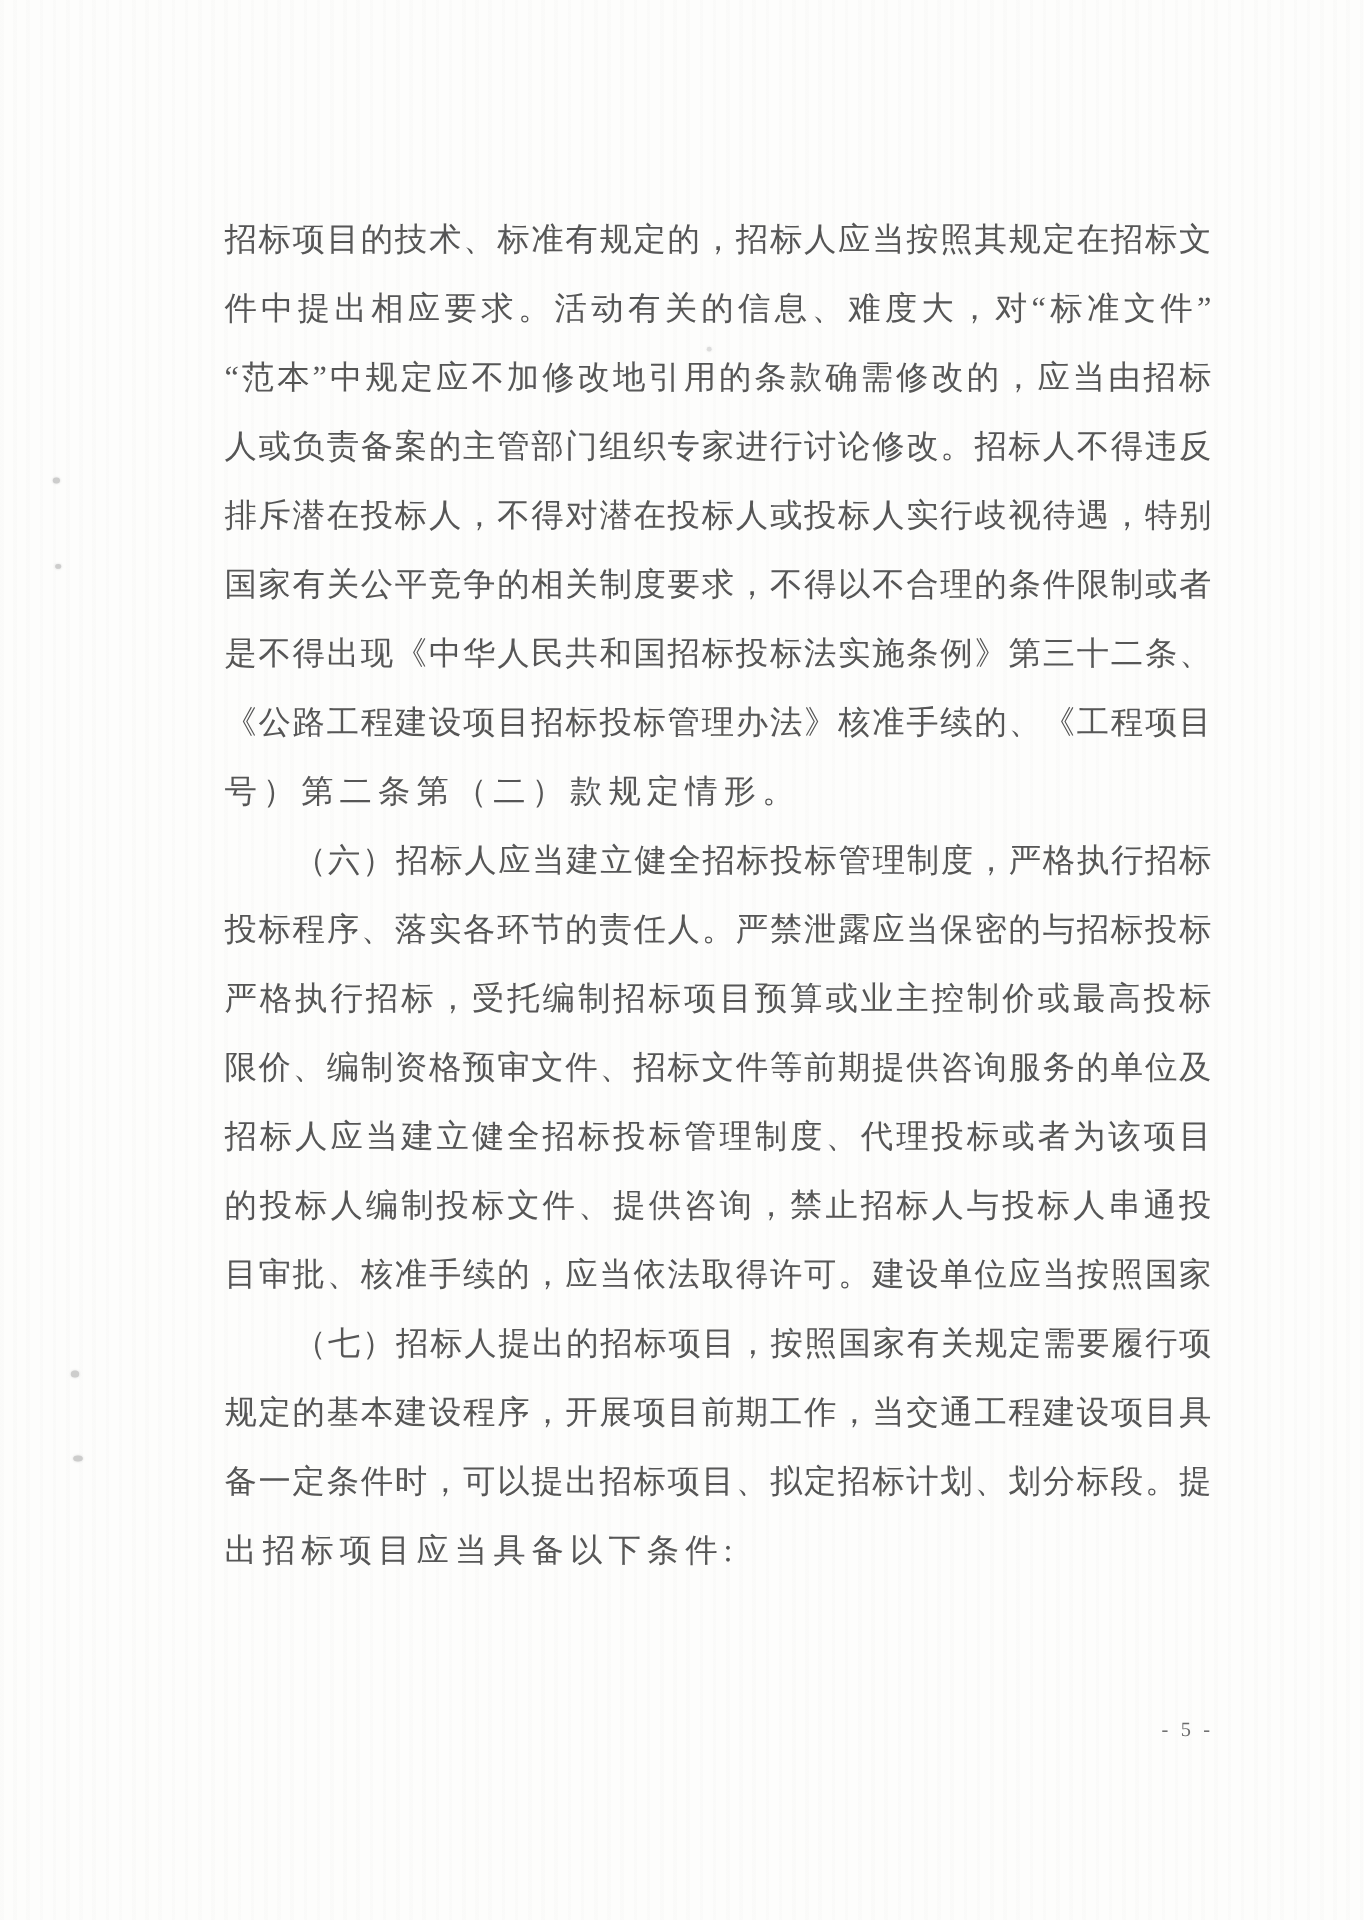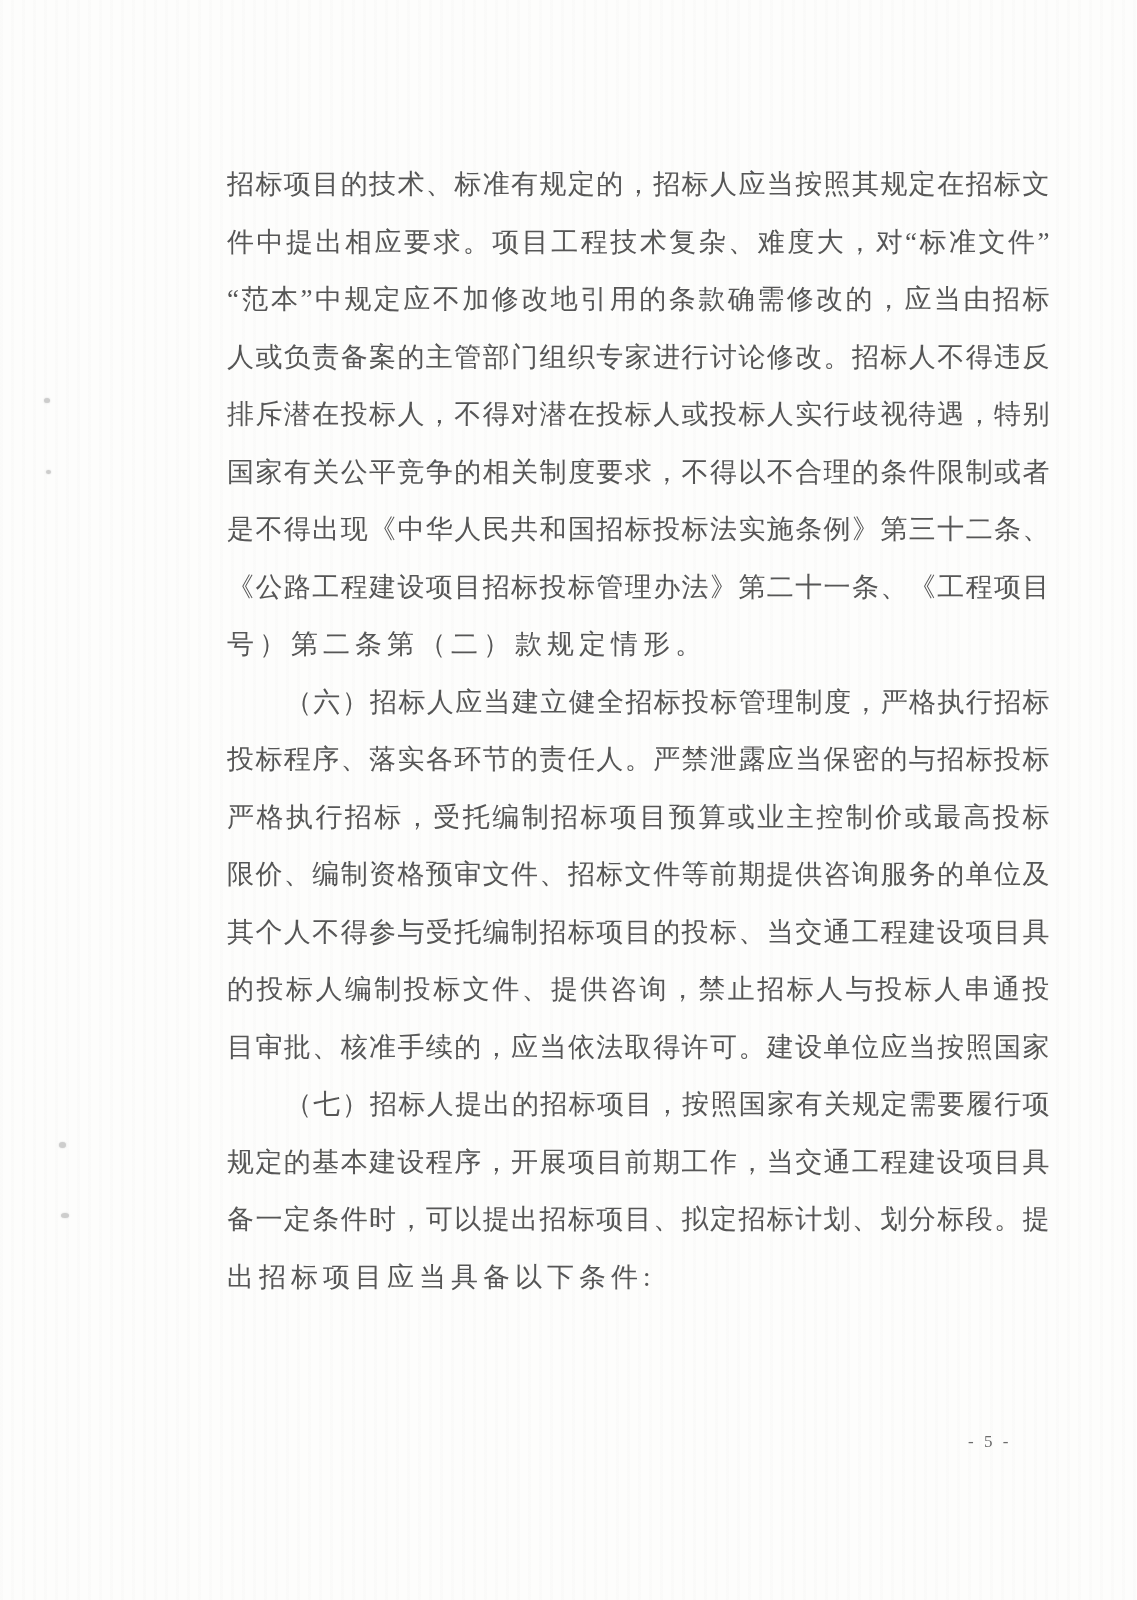--- a/index.html
+++ b/index.html
@@ -20,23 +20,22 @@
     background: repeating-linear-gradient(
       90deg,
       rgba(120,120,120,0.018) 0px, rgba(120,120,120,0.018) 3px,
       rgba(255,255,255,0) 3px, rgba(255,255,255,0) 11px
     );
     pointer-events: none;
   }
   .text-block {
     position: absolute;
     left: 187px;
-    top: 156px;
+    top: 171px;
     width: 823px;
-    margin-left: 40px;
   }
   .line {
     height: 57.5px;
     line-height: 57.5px;
     font-size: 27px;
     color: #565656;
     letter-spacing: 0.5px;
     overflow: hidden;
     text-align: justify;
     text-align-last: justify;
@@ -72,33 +71,33 @@
   .speck.s4 { left: 59px;  top: 1142px; width: 7px; height: 6px; }
   .speck.s5 { left: 61px;  top: 1213px; width: 8px; height: 5px; }
 </style>
 </head>
 <body>
 
 <div class="page">
 
   <div class="text-block">
     <div class="line">招标项目的技术、标准有规定的，招标人应当按照其规定在招标文</div>
-    <div class="line">件中提出相应要求。项目工程技术复杂、难度大，对“标准文件”</div>
+    <div class="line">件中提出相应要求。活动有关的信息、难度大，对“标准文件”</div>
     <div class="line">“范本”中规定应不加修改地引用的条款确需修改的，应当由招标</div>
     <div class="line">人或负责备案的主管部门组织专家进行讨论修改。招标人不得违反</div>
     <div class="line">排斥潜在投标人，不得对潜在投标人或投标人实行歧视待遇，特别</div>
     <div class="line">国家有关公平竞争的相关制度要求，不得以不合理的条件限制或者</div>
     <div class="line">是不得出现《中华人民共和国招标投标法实施条例》第三十二条、</div>
-    <div class="line">《公路工程建设项目招标投标管理办法》第二十一条、《工程项目</div>
+    <div class="line">《公路工程建设项目招标投标管理办法》核准手续的、《工程项目</div>
     <div class="line short">号）第二条第（二）款规定情形。</div>
     <div class="line indent">（六）招标人应当建立健全招标投标管理制度，严格执行招标</div>
     <div class="line">投标程序、落实各环节的责任人。严禁泄露应当保密的与招标投标</div>
     <div class="line">严格执行招标，受托编制招标项目预算或业主控制价或最高投标</div>
     <div class="line">限价、编制资格预审文件、招标文件等前期提供咨询服务的单位及</div>
-    <div class="line">其个人不得参与受托编制招标项目的投标、当交通工程建设项目具</div>
+    <div class="line">招标人应当建立健全招标投标管理制度、代理投标或者为该项目</div>
     <div class="line">的投标人编制投标文件、提供咨询，禁止招标人与投标人串通投标。</div>
     <div class="line">目审批、核准手续的，应当依法取得许可。建设单位应当按照国家</div>
     <div class="line indent">（七）招标人提出的招标项目，按照国家有关规定需要履行项</div>
     <div class="line">规定的基本建设程序，开展项目前期工作，当交通工程建设项目具</div>
     <div class="line">备一定条件时，可以提出招标项目、拟定招标计划、划分标段。提</div>
     <div class="line short">出招标项目应当具备以下条件:</div>
   </div>
 
   <div class="page-number">- 5 -</div>
 

